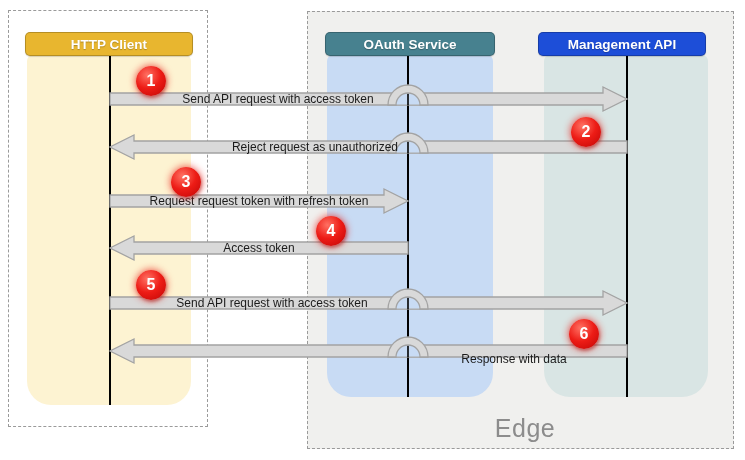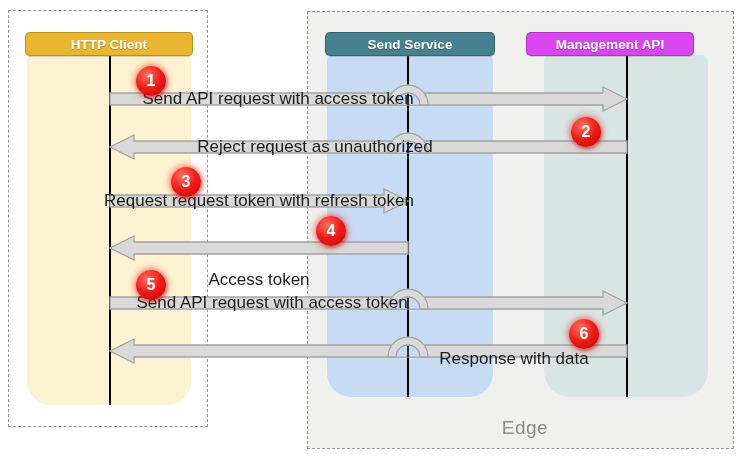--- a/index.html
+++ b/index.html
@@ -5,37 +5,37 @@
   html,body{margin:0;padding:0;background:#fff;}
   #canvas{
     position:relative;width:745px;height:460px;background:#fff;overflow:hidden;
     font-family:"Liberation Sans",sans-serif;
   }
   .frame{position:absolute;border:1px dashed var(--frame_border,#999);box-sizing:border-box;}
   #client-frame{left:8px;top:10px;width:200px;height:417px;background:#fff;}
   #edge-frame{left:307px;top:11px;width:427px;height:438px;background:var(--edge_frame_bg,#F0F0EE);}
   #edge-label{
     position:absolute;left:525px;top:428px;transform:translate(-50%,-50%);
-    font-size:19px;color:var(--edge_text,#8C8C8C);letter-spacing:.5px;
+    font-size:25px;color:var(--edge_text,#8C8C8C);letter-spacing:.5px;
   }
   .column{position:absolute;box-sizing:border-box;}
   .actor-header{
     position:absolute;display:flex;align-items:center;justify-content:center;
     border-radius:5px;border:1px solid rgba(0,0,0,0.22);box-sizing:border-box;
     box-shadow:0 1px 1px rgba(0,0,0,0.15);
   }
   .actor-header span{
     color:var(--header_text,#fff);font-size:13.5px;font-weight:bold;
     text-shadow:0 1px 1px rgba(0,0,0,0.25);white-space:nowrap;
   }
   .lifeline{position:absolute;width:2px;background:var(--lifeline,#000);}
   #arrow-svg{position:absolute;left:0;top:0;}
   .msg-label{
     position:absolute;transform:translate(-50%,-50%);white-space:nowrap;
-    font-size:17px;color:var(--label_text,#1B1B1B);
+    font-size:12px;color:var(--label_text,#1B1B1B);
   }
   .badge{
     position:absolute;width:30px;height:30px;border-radius:50%;
     transform:translate(-50%,-50%);
     display:flex;align-items:center;justify-content:center;
     color:#fff;font-size:16px;font-weight:bold;
     box-shadow:0 0 7px 1px rgba(237,28,22,0.65),1px 2px 3px rgba(110,0,0,0.35);
   }
 </style>
 </head>
@@ -46,25 +46,25 @@
   <div id="client-frame" class="frame"></div>
   <div id="actors-layer">
       <div class="column" style="left: 27px; top: 55px; width: 164px; height: 350px; background: rgb(253, 243, 210); border-radius: 6px 6px 24px 24px;"></div>
       <div class="lifeline" style="left: 109px; top: 55px; height: 350px;"></div>
       <div class="actor-header" style="left: 25px; top: 32px; width: 168px; height: 24px; background: rgb(232, 182, 47);">
         <span>HTTP Client</span>
       </div>
       <div class="column" style="left: 327px; top: 55px; width: 166px; height: 342px; background: rgb(200, 219, 244); border-radius: 6px 6px 24px 24px;"></div>
       <div class="lifeline" style="left: 407px; top: 55px; height: 342px;"></div>
       <div class="actor-header" style="left: 325px; top: 32px; width: 170px; height: 24px; background: rgb(71, 129, 143);">
-        <span>Send Service</span>
+        <span>OAuth Service</span>
       </div>
       <div class="column" style="left: 544px; top: 55px; width: 164px; height: 342px; background: rgb(217, 229, 228); border-radius: 6px 6px 26px 26px;"></div>
       <div class="lifeline" style="left: 626px; top: 55px; height: 342px;"></div>
-      <div class="actor-header" style="left: 526px; top: 32px; width: 168px; height: 24px; background: #d946ef;">
+      <div class="actor-header" style="left: 538px; top: 32px; width: 168px; height: 24px; background: #1d4ed8;">
         <span>Management API</span>
       </div>
     </div>
   <svg id="arrow-svg" width="745" height="460" viewBox="0 0 745 460">
       <path d="M 110 93 L 603 93 L 603 87 L 627 99 L 603 111 L 603 105 L 110 105 Z" fill="#D9D9D9" stroke="#A3A3A3" stroke-width="1.3"></path>
       <path d="M 395 105 A 13 13 0 0 1 421 105 Z" fill="#C8DBF4" stroke="none"></path>
       <line x1="396" y1="105" x2="420" y2="105" stroke="#ABABAB" stroke-width="1"></line>
       <line x1="408" y1="93.5" x2="408" y2="105.5" stroke="#000000" stroke-width="1.6"></line>
       <path d="M 388 105 A 20 20 0 0 1 428 105 L 420 105 A 12 12 0 0 0 396 105 Z" fill="#D9D9D9" stroke="#A3A3A3" stroke-width="1.3"></path>
       <path d="M 627 141 L 134 141 L 134 135 L 110 147 L 134 159 L 134 153 L 627 153 Z" fill="#D9D9D9" stroke="#A3A3A3" stroke-width="1.3"></path>
@@ -82,21 +82,21 @@
       <path d="M 627 345 L 134 345 L 134 339 L 110 351 L 134 363 L 134 357 L 627 357 Z" fill="#D9D9D9" stroke="#A3A3A3" stroke-width="1.3"></path>
       <path d="M 395 357 A 13 13 0 0 1 421 357 Z" fill="#C8DBF4" stroke="none"></path>
       <line x1="396" y1="357" x2="420" y2="357" stroke="#ABABAB" stroke-width="1"></line>
       <line x1="408" y1="345.5" x2="408" y2="357.5" stroke="#000000" stroke-width="1.6"></line>
       <path d="M 388 357 A 20 20 0 0 1 428 357 L 420 357 A 12 12 0 0 0 396 357 Z" fill="#D9D9D9" stroke="#A3A3A3" stroke-width="1.3"></path>
     </svg>
   <div id="labels-layer">
       <div class="msg-label" style="left: 278px; top: 99px;">Send API request with access token</div>
       <div class="msg-label" style="left: 296px; top: 147px; margin-left: 19px;">Reject request as unauthorized</div>
       <div class="msg-label" style="left: 259px; top: 201px;">Request request token with refresh token</div>
-      <div class="msg-label" style="left: 259px; top: 248px; margin-top: 32px;">Access token</div>
+      <div class="msg-label" style="left: 259px; top: 248px;">Access token</div>
       <div class="msg-label" style="left: 272px; top: 303px;">Send API request with access token</div>
       <div class="msg-label" style="left: 514px; top: 351px; margin-top: 8px;">Response with data</div>
     </div>
   <div id="badges-layer">
       <div class="badge" style="left: 151px; top: 81px; background: radial-gradient(circle at 38% 30%, rgb(255, 113, 99) 0%, rgb(237, 28, 22) 48%, rgb(192, 5, 5) 100%);">1</div>
       <div class="badge" style="left: 586px; top: 132px; background: radial-gradient(circle at 38% 30%, rgb(255, 113, 99) 0%, rgb(237, 28, 22) 48%, rgb(192, 5, 5) 100%);">2</div>
       <div class="badge" style="left: 186px; top: 182px; background: radial-gradient(circle at 38% 30%, rgb(255, 113, 99) 0%, rgb(237, 28, 22) 48%, rgb(192, 5, 5) 100%);">3</div>
       <div class="badge" style="left: 331px; top: 231px; background: radial-gradient(circle at 38% 30%, rgb(255, 113, 99) 0%, rgb(237, 28, 22) 48%, rgb(192, 5, 5) 100%);">4</div>
       <div class="badge" style="left: 151px; top: 285px; background: radial-gradient(circle at 38% 30%, rgb(255, 113, 99) 0%, rgb(237, 28, 22) 48%, rgb(192, 5, 5) 100%);">5</div>
       <div class="badge" style="left: 584px; top: 334px; background: radial-gradient(circle at 38% 30%, rgb(255, 113, 99) 0%, rgb(237, 28, 22) 48%, rgb(192, 5, 5) 100%);">6</div>

